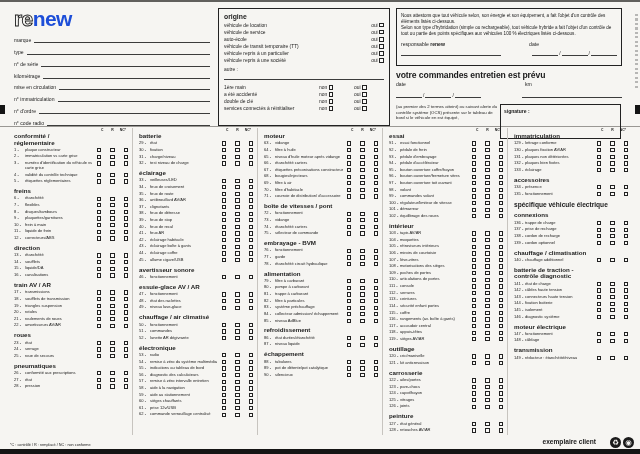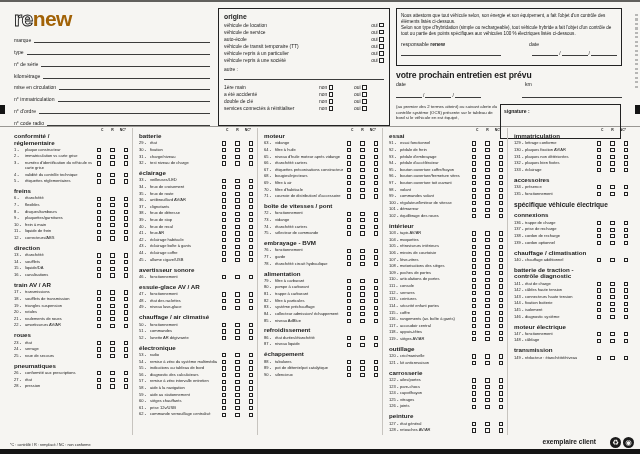--- a/index.html
+++ b/index.html
@@ -12,21 +12,21 @@
   .bottom-bar { position:absolute; bottom:0; left:0; right:0; height:5px; background:#151515; }
   .mark-left { position:absolute; left:0; top:105px; width:5px; height:9px; background:#141414; }
   .mark-right { position:absolute; right:0; top:105px; width:5px; height:9px; background:#141414; }
   .side-strip { position:absolute; right:2px; top:14px; width:3px; height:74px; opacity:.45;
                 background:repeating-linear-gradient(#6a6a6a 0 2px, transparent 2px 4.5px); }
   .hr-full { position:absolute; left:0; right:0; top:126px; border-top:.6px solid #9a9894; }
 
   
   .logo { position:absolute; left:14px; top:7px; font-size:21px; font-weight:800; letter-spacing:-.6px; }
   .logo .re { color:#f6f5f2; -webkit-text-stroke:.9px #1b1b1b; }
-  .logo .nw { color:#a16207; }
+  .logo .nw { color:#1d4ed8; }
 
   .fields { position:absolute; left:14px; top:31px; width:196px; }
   .vf { display:flex; align-items:flex-end; height:11.9px; font-size:5.1px; color:#222; }
   .vf .line { flex:1; border-bottom:.7px solid #3c3c3c; margin-left:3px; height:7px; }
 
   .origine-box { position:absolute; left:218px; top:8px; width:172px; height:118px;
                  border:.9px solid #222; padding:4px 5px 3px; }
   .orig-title { font-size:6.8px; font-weight:800; margin-bottom:2.5px; }
   .orig-item, .dual-item { display:flex; align-items:center; font-size:4.9px; margin-bottom:2.1px; }
   .orig-item .lb { flex:1; }
@@ -244,21 +244,21 @@
         <span class="seg"></span>
           <span class="sl">/</span>
           <span class="seg"></span>
           <span class="sl">/</span>
           <span class="seg"></span>
       </div>
     </div>
   </div>
 
   <div class="next-service">
-    <div class="ns-title">votre prochain entretien est prévu</div>
+    <div class="ns-title">votre commandes entretien est prévu</div>
     <div class="ns-labels">
       <span>date</span>
       <span class="km">km</span>
     </div>
     <div class="ns-lines">
       <div class="slashes" style="margin-left:0">
         <span class="seg"></span>
           <span class="sl">/</span>
           <span class="seg"></span>
           <span class="sl">/</span>

